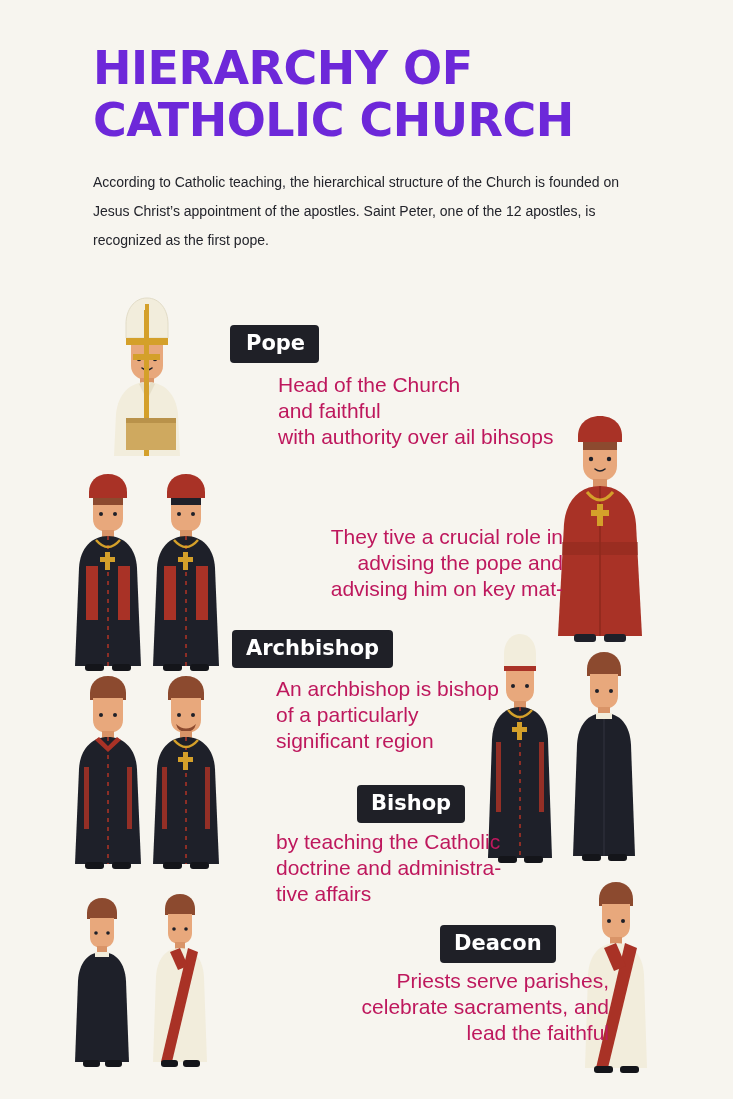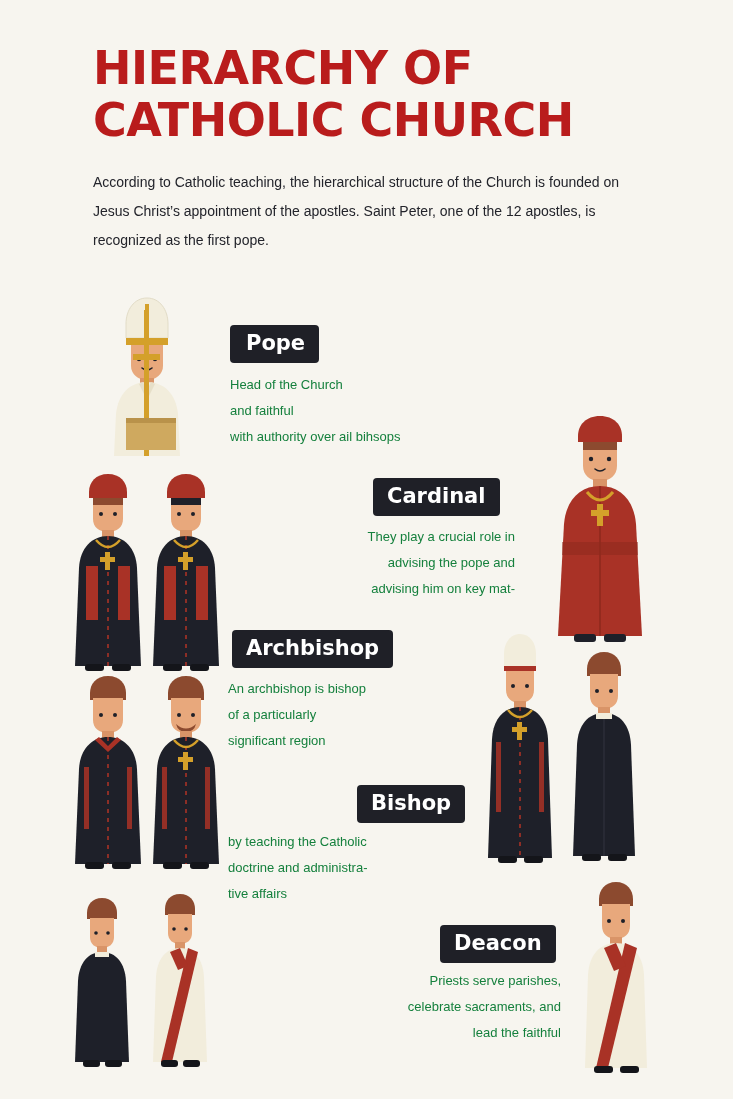--- a/index.html
+++ b/index.html
@@ -25,21 +25,21 @@
   
   .title {
     position: absolute;
     left: 93px;
     top: 42px;
     width: 560px;
     font-size: 46px;
     line-height: 52px;
     font-weight: bold;
     letter-spacing: -0.5px;
-    color: #b91c1c;
+    color: #6d28d9;
     text-transform: uppercase;
     font-family: "DejaVu Sans", sans-serif;
   }
   .intro {
     position: absolute;
     left: 93px;
     top: 168px;
     width: 556px;
     font-size: 14px;
     line-height: 29px;
@@ -53,23 +53,24 @@
     font-weight: bold;
     font-size: 21px;
     line-height: 21px;
     padding: 8px 14px 9px 14px;
     border-radius: 4px;
     white-space: nowrap;
     font-family: "DejaVu Sans", sans-serif;
   }
   .desc {
     position: absolute;
-    font-size: 13px;
+    font-size: 21px;
     line-height: 26px;
-    color: #15803d;
+    color: #be185d;
+    margin-left: 48px;
   }
   .desc.left  { text-align: left; }
   .desc.right { text-align: right; }
 
   
   .fig {
     position: absolute;
   }
   svg { display: block; overflow: visible; }
 </style>
@@ -178,23 +179,22 @@
       <path d="M24 96 L24 150 L36 150 L36 96 Z" fill="#a93226"></path>
       <path d="M56 96 L56 150 L68 150 L68 96 Z" fill="#a93226"></path>
       <path d="M34 70 q12 14 24 0" stroke="#d4a02a" stroke-width="2.5" fill="none"></path>
       <rect x="43" y="82" width="5" height="18" fill="#d4a02a"></rect>
       <rect x="38" y="87" width="15" height="5" fill="#d4a02a"></rect>
       <rect x="23" y="194" width="19" height="7" rx="3" fill="#14151a"></rect>
       <rect x="50" y="194" width="19" height="7" rx="3" fill="#14151a"></rect>
     </svg>
   </div>
 
-  <div class="label" style="left:373px; top:478px;">Cardinal</div>
   <div class="desc right" style="left:245px; top:524px; width:270px;">
-    <div>They play a crucial role in</div>
+    <div>They tive a crucial role in</div>
     <div>advising the pope and</div>
     <div>advising him on key mat-</div>
   </div>
 
   <div class="fig" style="left:62px; top:672px;">
     <svg width="92" height="196" viewBox="0 0 92 196">
       <path d="M46 4 C34 4 28 12 28 21 L28 28 L64 28 L64 21 C64 12 58 4 46 4 Z" fill="#8c4a2f"></path>
       <path d="M31 26 L61 26 L61 48 C61 56 55 61 46 61 C37 61 31 56 31 48 Z" fill="#e8a87c"></path>
       <circle cx="39" cy="43" r="2" fill="#1e2029"></circle>
       <circle cx="53" cy="43" r="2" fill="#1e2029"></circle>

